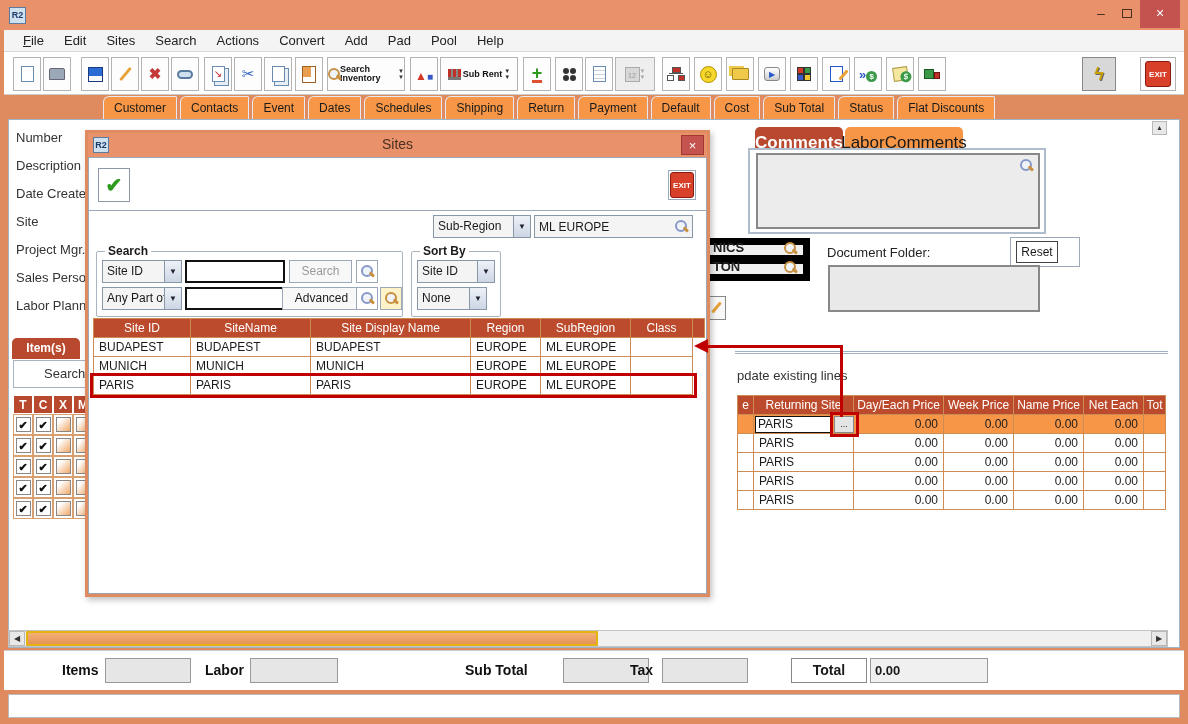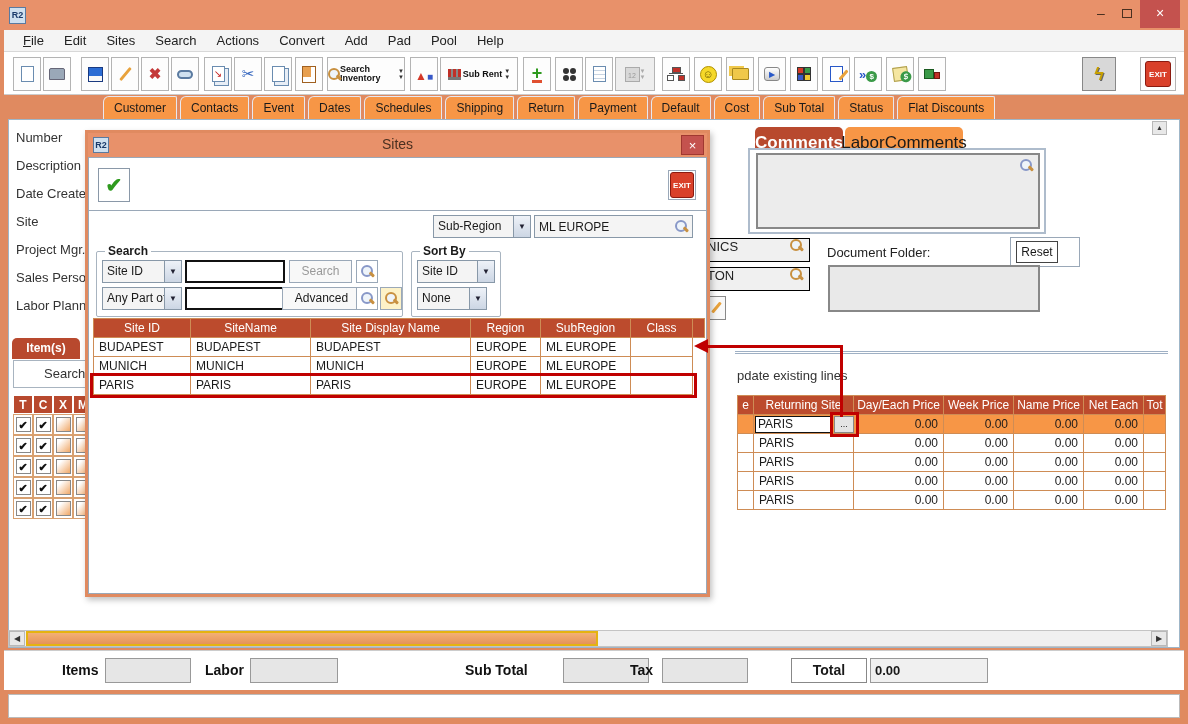--- a/index.html
+++ b/index.html
@@ -55,21 +55,21 @@
   .chk.on::after { content:"\2714"; }
 
   
   .ctab { position:absolute; top:127px; height:31px; border-radius:5px 5px 0 0; font-size:17px; display:flex; align-items:center; justify-content:center; padding:0 10px; }
   #comments-panel { left:748px; top:148px; width:298px; height:86px; border:2px solid #aebccc; background:#fff; }
   #comments-box { left:756px; top:153px; width:284px; height:76px; background:#ececec; border:2px solid #888; }
   #doc-outer { left:1010px; top:237px; width:70px; height:30px; border:1px solid #9aa8b8; background:#fff; }
   #reset-btn { left:1016px; top:241px; width:42px; height:22px; background:#fff; border:1px solid #444; font-size:12px; text-align:center; line-height:20px; }
   #doc-label { left:827px; top:245px; font-size:13px; color:#222; }
   #doc-box { left:828px; top:265px; width:212px; height:47px; background:#e9e9e9; border:2px solid #888; }
-  .frag-field { position:absolute; left:700px; width:110px; height:24px; background:#f0f0f0; border:1px solid #000000; font-size:13px; color:#222; display:flex; align-items:flex-start; padding:0 6px; justify-content:space-between; }
+  .frag-field { position:absolute; left:700px; width:110px; height:24px; background:#f0f0f0; border:7px solid #000000; font-size:13px; color:#222; display:flex; align-items:flex-end; padding:0 6px; justify-content:space-between;font-weight:bold; }
 
   
   #lines-sep { left:735px; top:351px; width:433px; height:3px; border-top:1px solid #9FB0C4; border-bottom:1px solid #9FB0C4; }
   #lines-note { left:737px; top:368px; font-size:13px; color:#333; }
   table.grid { border-collapse:collapse; table-layout:fixed; }
   table.grid td, table.grid th { border:1px solid #CE8C55; font-size:12px; height:19px; padding:0 5px; overflow:hidden; white-space:nowrap; }
   table.grid th { background:#BC4B2D; color:#fff; font-weight:normal; text-align:center; padding:0 2px; }
   .num { text-align:right; }
   .hl { background:#F79646; }
   #paris-input { position:absolute; left:755px; top:416px; width:76px; height:17px; background:#fff; border:1px solid #111; font-size:12px; padding:0 2px; line-height:15px; }
@@ -373,21 +373,21 @@
 <div class="ctab" style="left:845px;width:118px;background:#F79646">LaborComments</div>
 <div class="abs" id="comments-panel"></div>
 <div class="abs" id="comments-box">
     <span class="mag" style="position:absolute;right:5px;top:4px"></span>
   </div>
 
 <div class="frag-field" style="top:238px">
     <span>NICS</span>
     <span class="mag mag-gold"></span>
   </div>
-<div class="frag-field" style="top:267px">
+<div class="frag-field" style="top:257px">
     <span>TON</span>
     <span class="mag mag-gold"></span>
   </div>
 <div class="abs" style="left:700px;top:296px;width:26px;height:24px;border:1px solid #888;background:#f8f8f8">
     <span class="pencil" style="position:absolute;left:14px;top:4px;height:13px"></span>
   </div>
 
 <div class="abs" id="doc-label">Document Folder:</div>
 <div class="abs" id="doc-outer"></div>
 <div class="abs" id="reset-btn">Reset</div>

